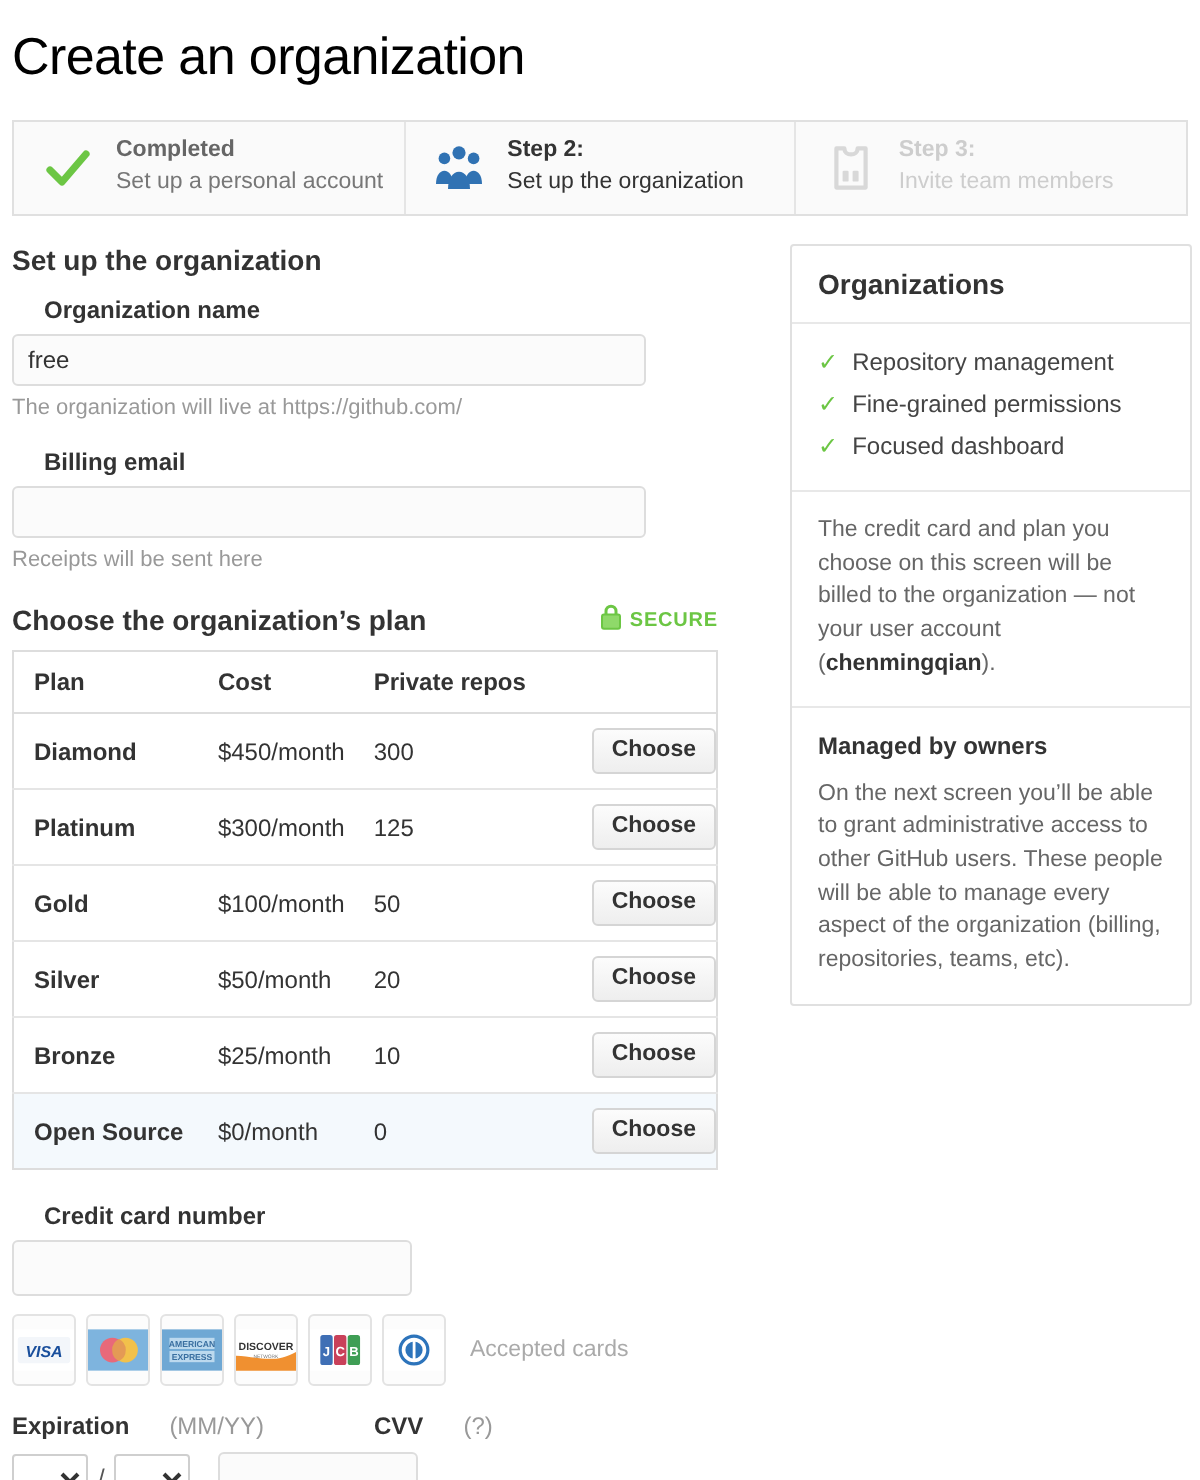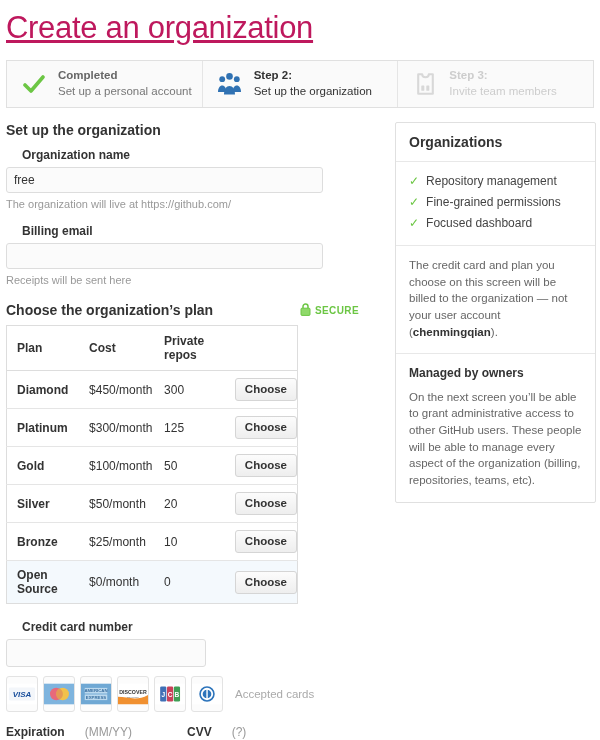--- a/index.html
+++ b/index.html
@@ -9,27 +9,26 @@
     height: 740px;
     background: #ffffff;
     font-family: "Liberation Sans", sans-serif;
     font-size: 12px;
     color: #333333;
     overflow: hidden;
   }
 
   
   .page-title {
-    font-size: 31px;
+    font-size: 26px;
     font-weight: normal;
-    color: #be185d;
+    color: #000000;
     letter-spacing: -0.3px;
     margin: 8px 0 0 6px;
     line-height: 40px;
-    text-decoration: underline;
   }
 
   
   .steps {
     display: flex;
     margin: 12px 6px 0 6px;
     border: 1px solid #e0e0e0;
     background: #fafafa;
     height: 48px;
   }
@@ -108,21 +107,21 @@
   .secure {
     display: flex;
     align-items: center;
     gap: 4px;
     color: #6cc644;
     font-size: 10px;
     font-weight: bold;
     letter-spacing: 0.4px;
   }
   table.plans {
-    width: 292px;
+    width: 353px;
     border-collapse: collapse;
     border: 1px solid #dddddd;
     background: #a21caf;
   }
   table.plans th {
     text-align: left;
     font-size: 12px;
     font-weight: bold;
     color: #333;
     padding: 8px 0 8px 10px;

